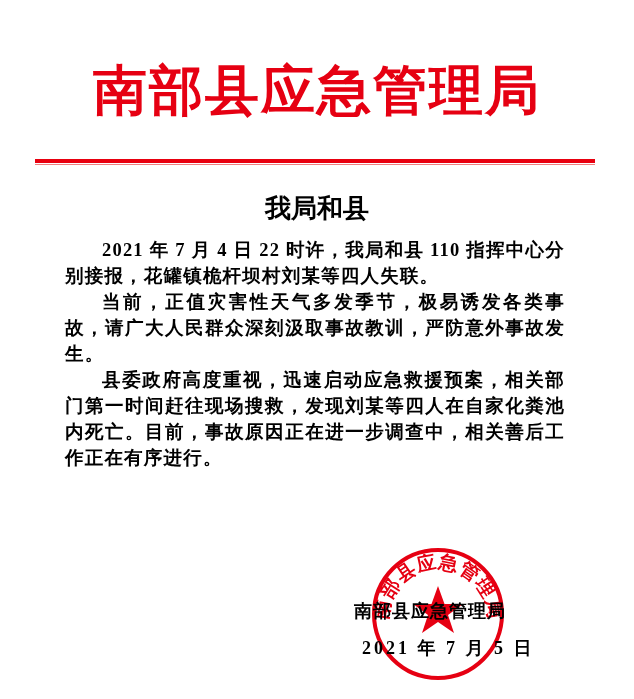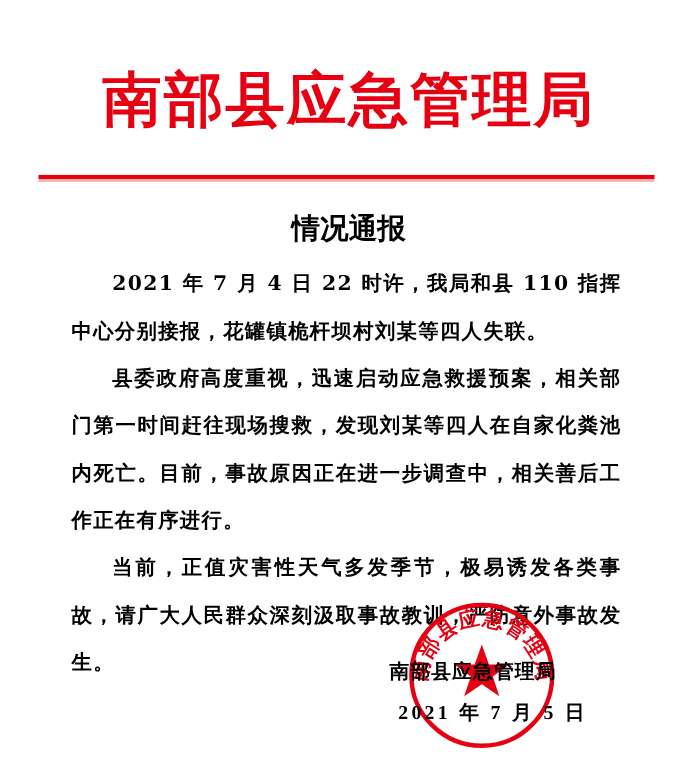--- a/index.html
+++ b/index.html
@@ -6,40 +6,40 @@
   body { width: 634px; height: 699px; position: relative; overflow: hidden;
          font-family: "DejaVu Serif", "Liberation Serif", serif; color: #000; }
   .masthead { position: absolute; left: 0; top: 58px; width: 634px; text-align: center;
               color: #e60012; font-size: 54px; font-weight: bold; letter-spacing: 2px;
               font-family: "DejaVu Serif", "Liberation Serif", serif; line-height: 64px; }
   .rule { position: absolute; left: 35px; top: 159px; width: 560px; height: 4px; background: #e8000f; }
   .rule2 { position: absolute; left: 35px; top: 164px; width: 560px; height: 1px; background: #f08080; }
   .doc-title { position: absolute; left: 0; width: 634px; top: 191px; text-align: center;
                font-size: 26px; font-weight: bold; line-height: 34px; }
   .body { position: absolute; left: 65px; top: 237px; width: 500px; font-size: 18.5px;
-          line-height: 43px; font-weight: bold; letter-spacing: 1.2px; text-align: justify; }
+          line-height: 26px; font-weight: bold; letter-spacing: 1.2px; text-align: justify; font-family: Liberation Serif, serif; }
   .body p { margin: 0; text-indent: 2em; }
   .seal { position: absolute; left: 370px; top: 546px; width: 136px; height: 136px; }
   .sig { position: absolute; font-size: 18px; font-weight: bold; line-height: 24px; letter-spacing: 1px; }
   .sig-org { left: 354px; top: 599px; }
   .sig-date { left: 362px; top: 636px; letter-spacing: 3px; font-family: Liberation Serif, serif; }
 </style>
 </head>
 <body>
 
 <div class="masthead">南部县应急管理局</div>
 <div class="rule"></div>
 <div class="rule2"></div>
 
-<div class="doc-title">情况通报</div>
+<div class="doc-title">我局和县</div>
 
 <div class="body">
   <p>2021 年 7 月 4 日 22 时许，我局和县 110 指挥中心分别接报，花罐镇桅杆坝村刘某等四人失联。</p>
+  <p>当前，正值灾害性天气多发季节，极易诱发各类事故，请广大人民群众深刻汲取事故教训，严防意外事故发生。</p>
   <p>县委政府高度重视，迅速启动应急救援预案，相关部门第一时间赶往现场搜救，发现刘某等四人在自家化粪池内死亡。目前，事故原因正在进一步调查中，相关善后工作正在有序进行。</p>
-  <p>当前，正值灾害性天气多发季节，极易诱发各类事故，请广大人民群众深刻汲取事故教训，严防意外事故发生。</p>
 </div>
 
 <svg class="seal" viewBox="0 0 136 136">
   <defs>
     <path id="sealArc" d="M 22 92 A 50 50 0 1 1 114 92"></path>
   </defs>
   <circle cx="68" cy="68" r="64" fill="none" stroke="#e60012" stroke-width="4"></circle>
   <text fill="#e60012" font-size="19" font-weight="bold" font-family="DejaVu Serif, serif" letter-spacing="1">
     <textPath href="#sealArc" startOffset="50%" text-anchor="middle">南部县应急管理局</textPath>
   </text>

